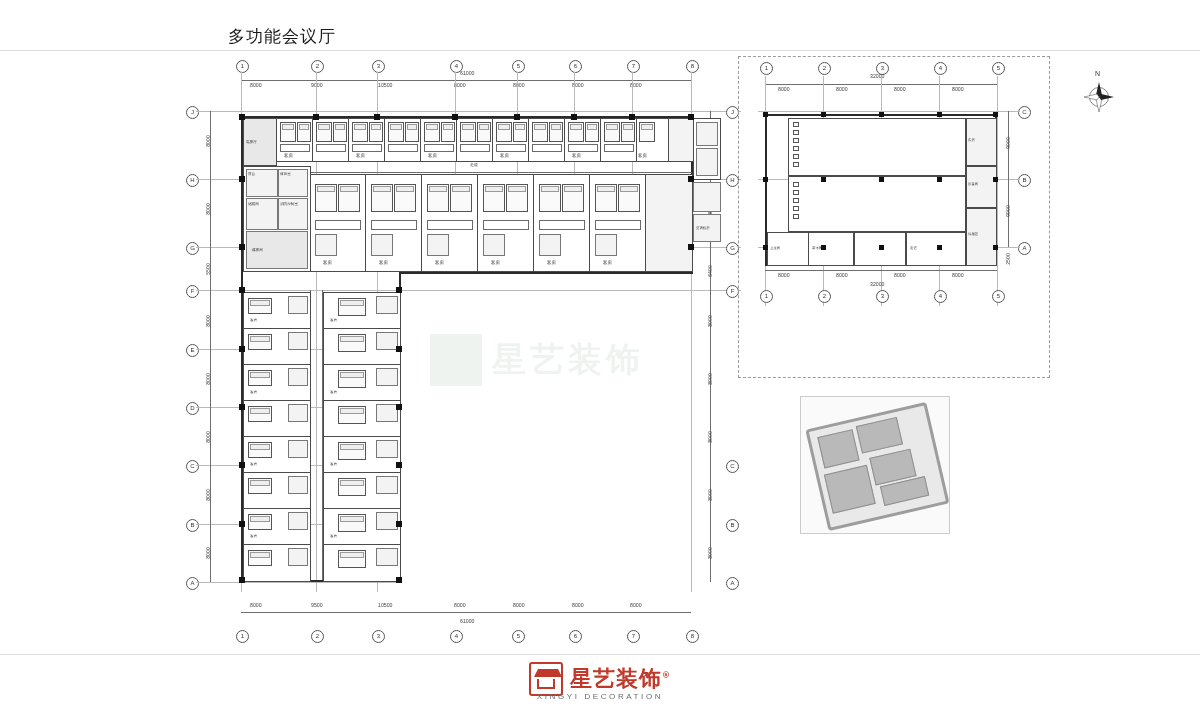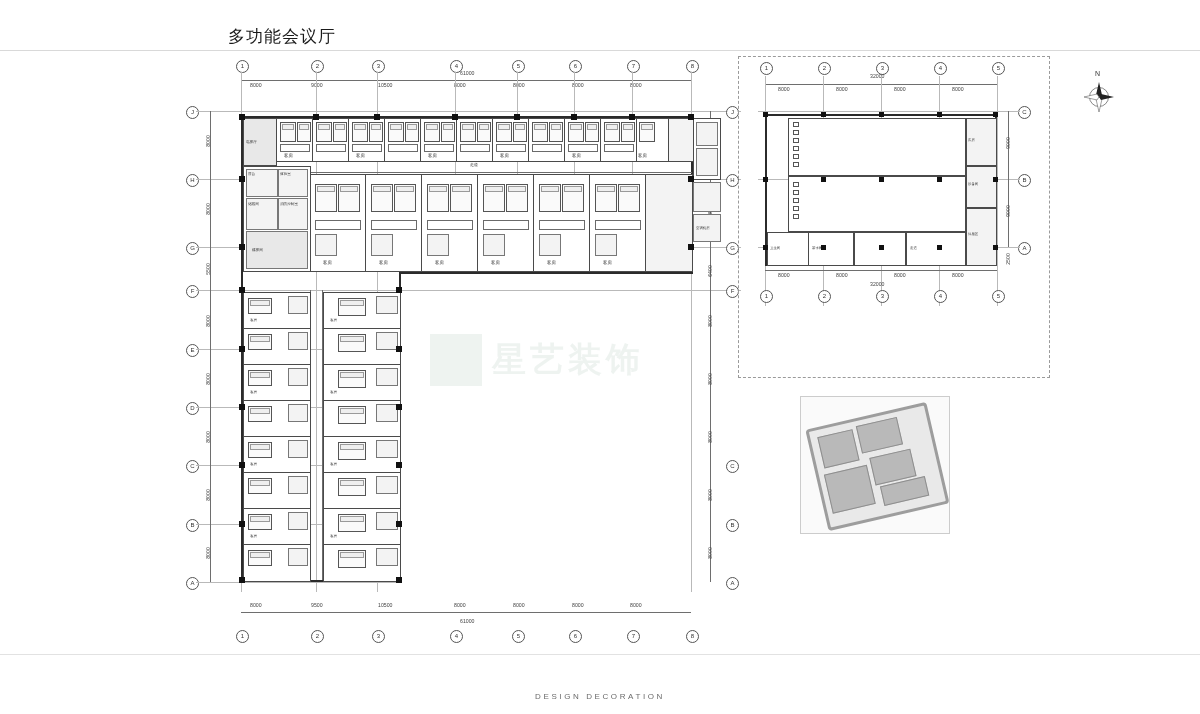--- a/index.html
+++ b/index.html
@@ -878,14 +878,18 @@
     <div class="kblk" style="left:10px;top:10px;width:34px;height:30px;"></div>
     <div class="kblk" style="left:50px;top:8px;width:40px;height:26px;"></div>
     <div class="kblk" style="left:8px;top:48px;width:42px;height:38px;"></div>
     <div class="kblk" style="left:56px;top:42px;width:40px;height:26px;"></div>
     <div class="kblk" style="left:60px;top:72px;width:44px;height:18px;"></div>
   </div>
 </div>
 
 <div id="footer">
   <div id="footer-rule"></div>
-  <div id="logo-en">DESIGN DECORATION</div>
+  <div id="logo-wrap">
+    <div id="logo-mark"></div>
+    <div id="logo-cn"><span>星艺装饰</span><span id="logo-reg">®</span></div>
+  </div>
+  <div id="logo-en">XINGYI DECORATION</div>
 </div>
 
 </body></html>

